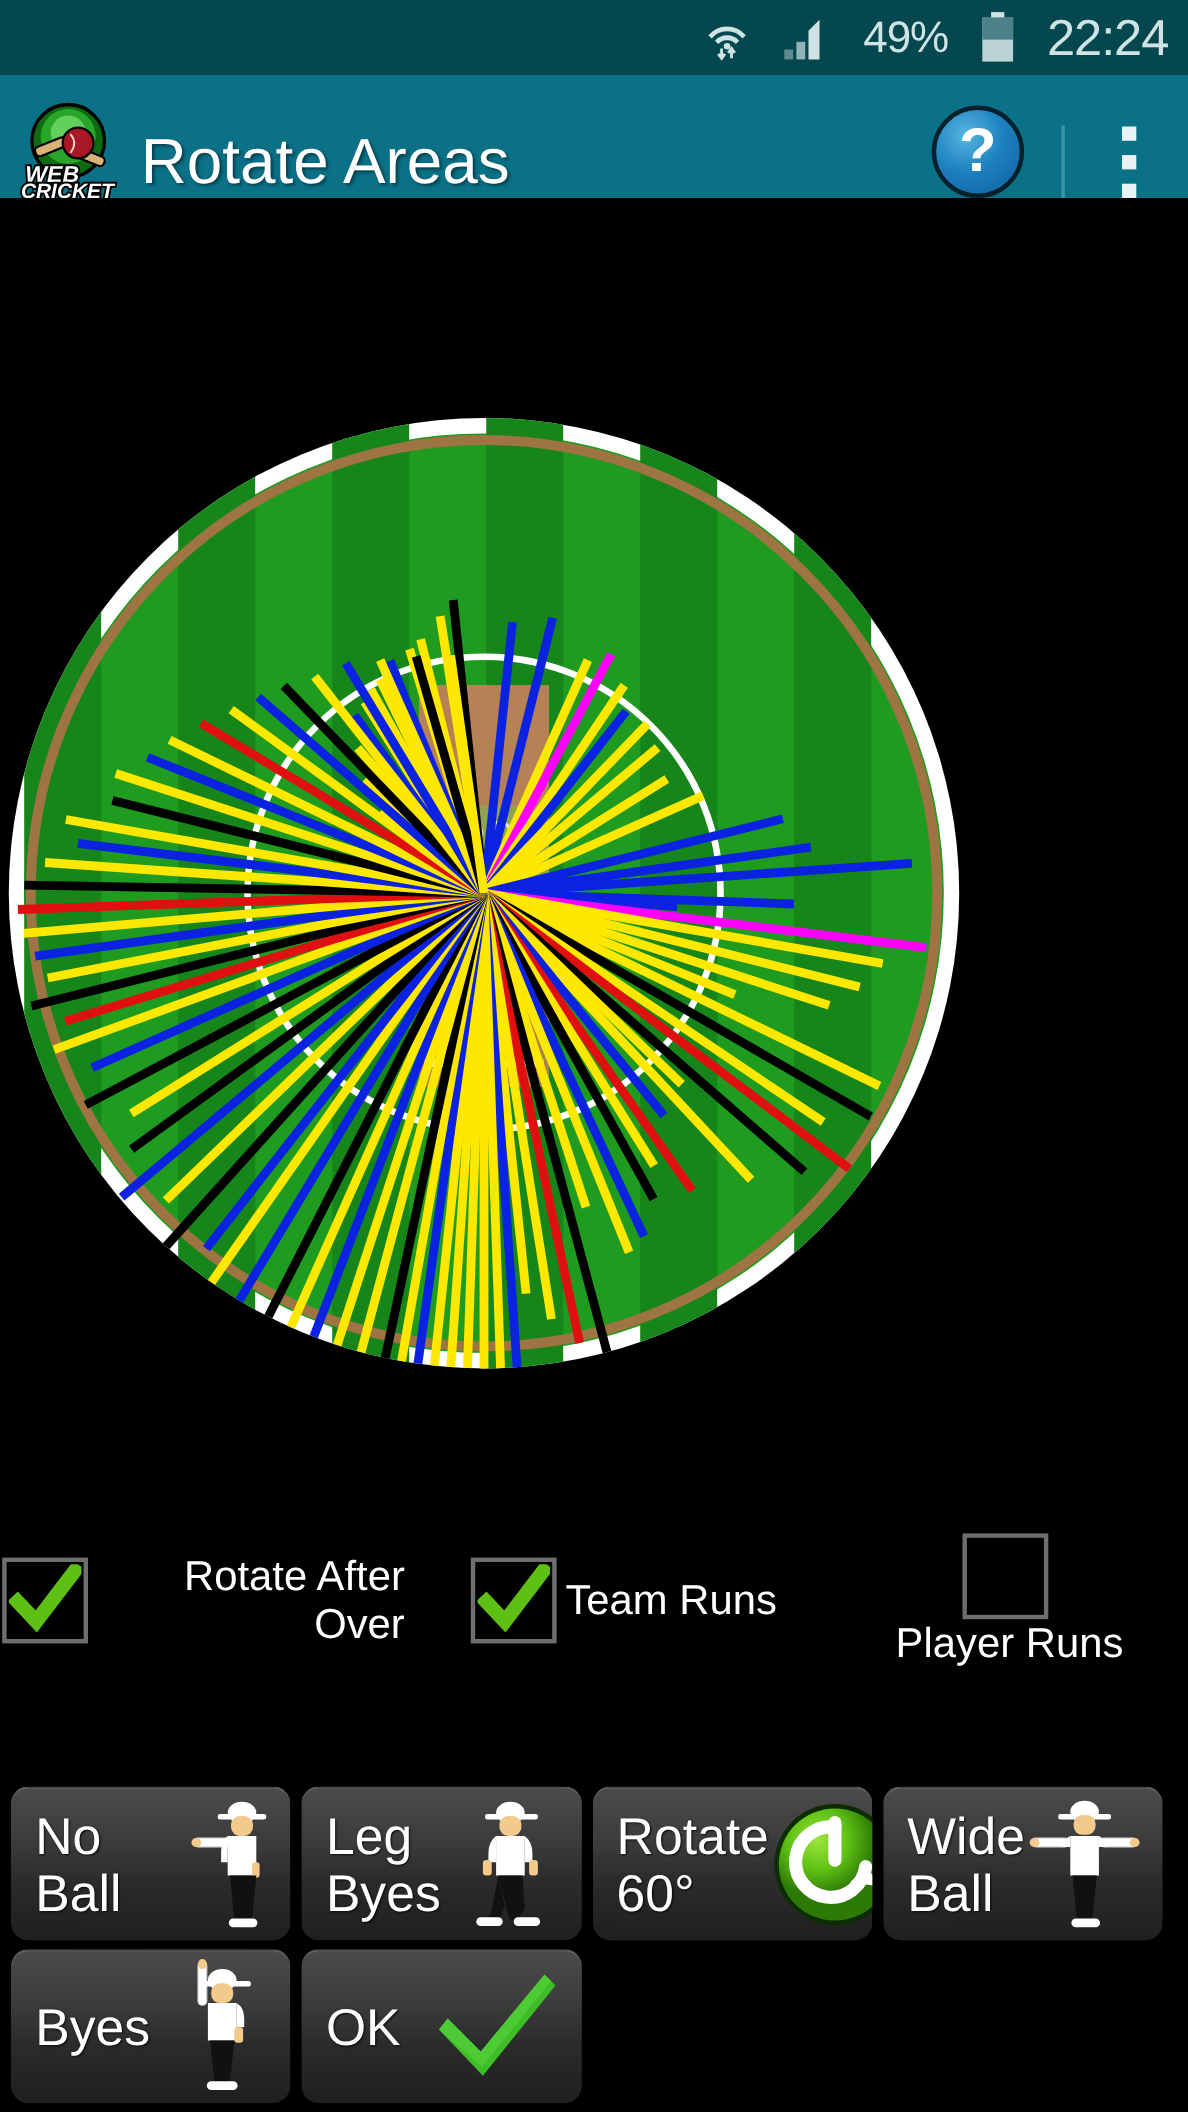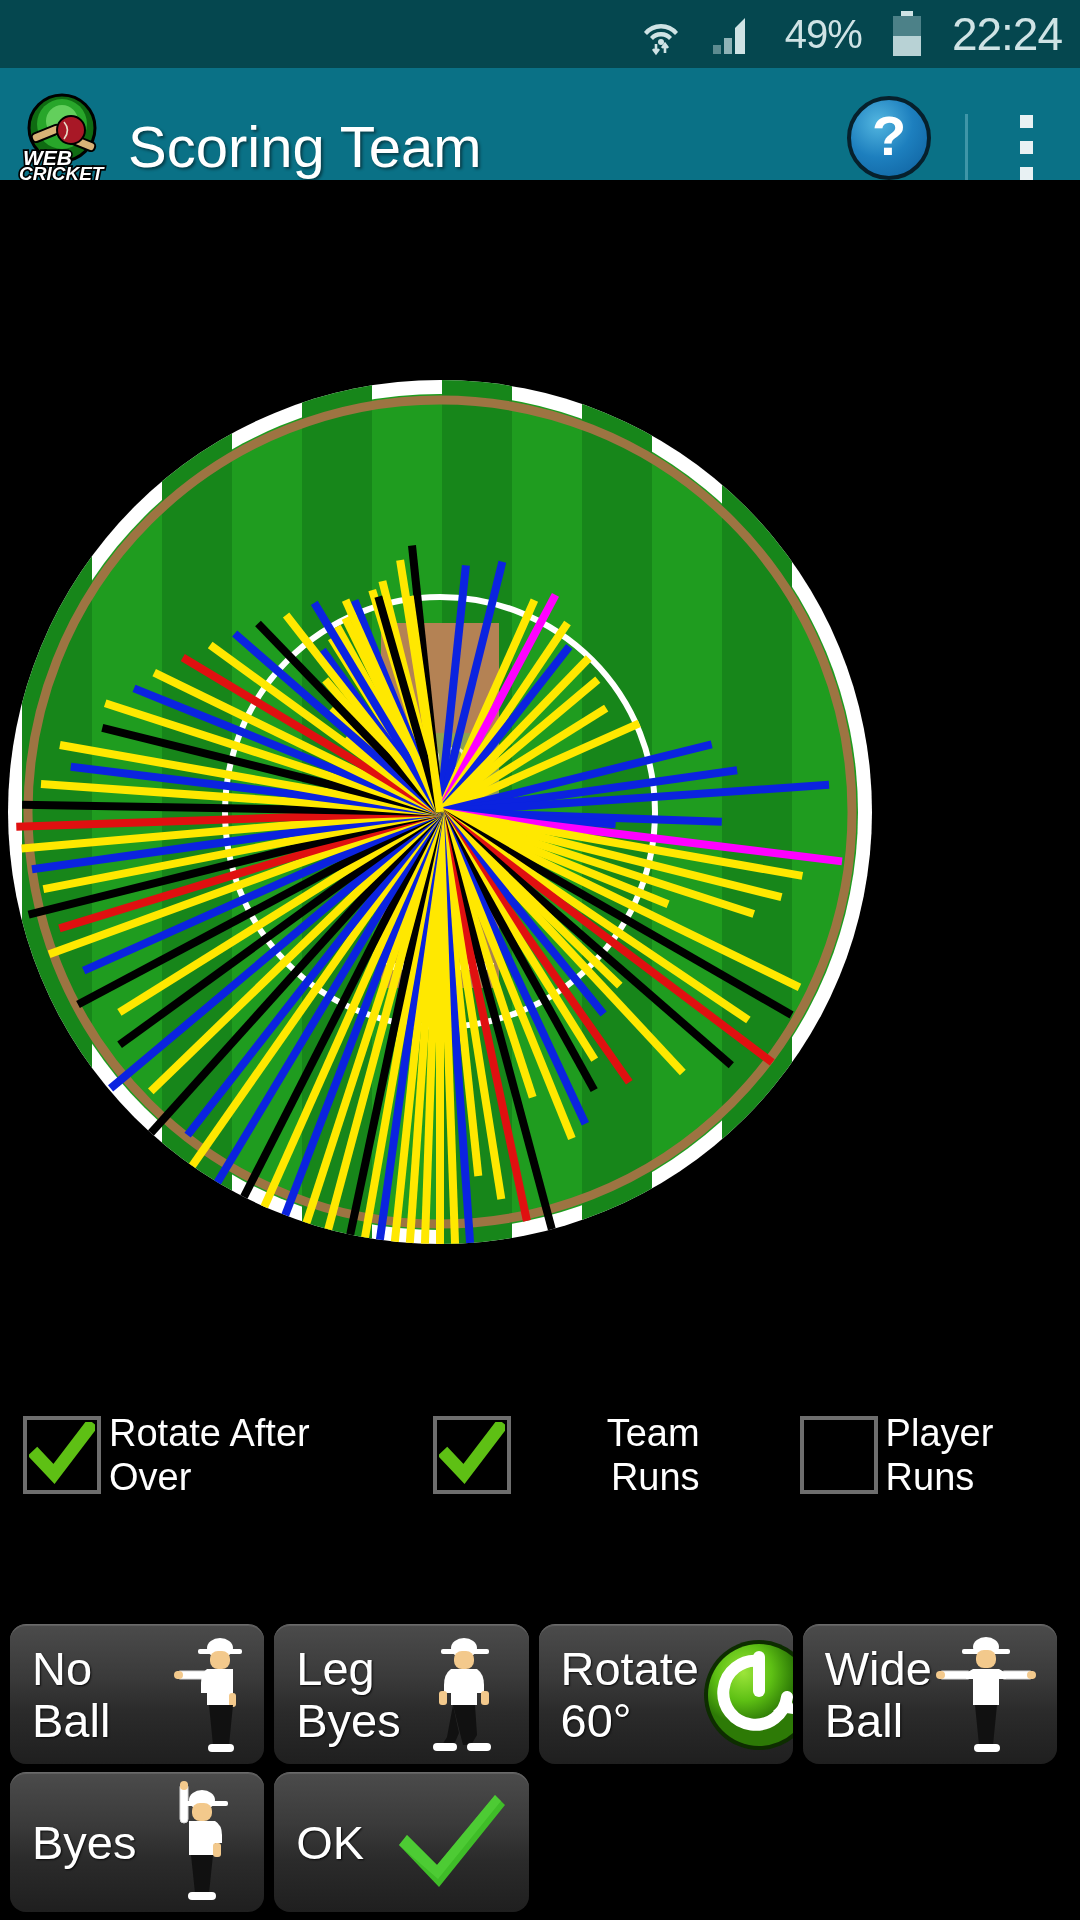--- a/index.html
+++ b/index.html
@@ -50,23 +50,23 @@
     display:flex; align-items:center;
   }
   .opt{ display:flex; align-items:center; }
   .opt-box{
     width:78px; height:78px; border:4px solid #6e6e6e; background:#000;
     flex:0 0 auto; position:relative;
   }
   .opt-box svg{ position:absolute; left:2px; top:2px; }
   .opt-label{ color:#fff; font-size:38px; line-height:44px; margin-left:8px; max-width:280px; }
 
-  #opt-rotate{ margin-left:23px; }
+  #opt-rotate{ margin-left:2px;text-align:right; }
   #opt-team{ margin-left:60px;text-align:right; }
-  #opt-player{ margin-left:100px; }
+  #opt-player{ margin-left:100px;flex-direction:column; }
 
   
   #button-grid{
     position:absolute; left:0; top:1624px; width:1067px; height:296px;
     display:grid; grid-template-columns:repeat(4,1fr);
     grid-template-rows:repeat(2,1fr); gap:8px 10px; padding:0 10px 8px 10px;
   }
   .btn{
     position:relative; border-radius:16px;
     background:linear-gradient(180deg,#4b4b4b 0%,#3a3a3a 38%,#2b2b2b 62%,#1f1f1f 100%);
@@ -120,21 +120,21 @@
       <g stroke="#000" stroke-width="2">
         <rect x="17" y="41" width="30" height="9" rx="4" fill="#d8b277" transform="rotate(-22 32 45)"></rect>
         <rect x="52" y="50" width="30" height="9" rx="4" fill="#d8b277" transform="rotate(22 67 54)"></rect>
       </g>
       <circle cx="57" cy="42" r="14" fill="#a81826" stroke="#000" stroke-width="2"></circle>
       <path d="M50 34 Q57 42 50 51" stroke="#e8dcc8" stroke-width="1.6" fill="none"></path>
       <text x="9" y="77" font-family="Liberation Sans, sans-serif" font-size="21" font-weight="bold" font-style="italic" fill="#fff" stroke="#000" stroke-width="3.4" paint-order="stroke">WEB</text>
       <text x="5" y="92" font-family="Liberation Sans, sans-serif" font-size="19" font-weight="bold" font-style="italic" fill="#fff" stroke="#000" stroke-width="3.4" paint-order="stroke">CRICKET</text>
     </svg>
   </div>
-  <div id="app-title">Scoring Team</div>
+  <div id="app-title">Rotate Areas</div>
   <div id="help-button">
     <span>?</span>
   </div>
   <div id="ab-divider"></div>
   <div id="overflow-menu">
     <i></i>
     <i></i>
     <i></i>
   </div>
 </div>

